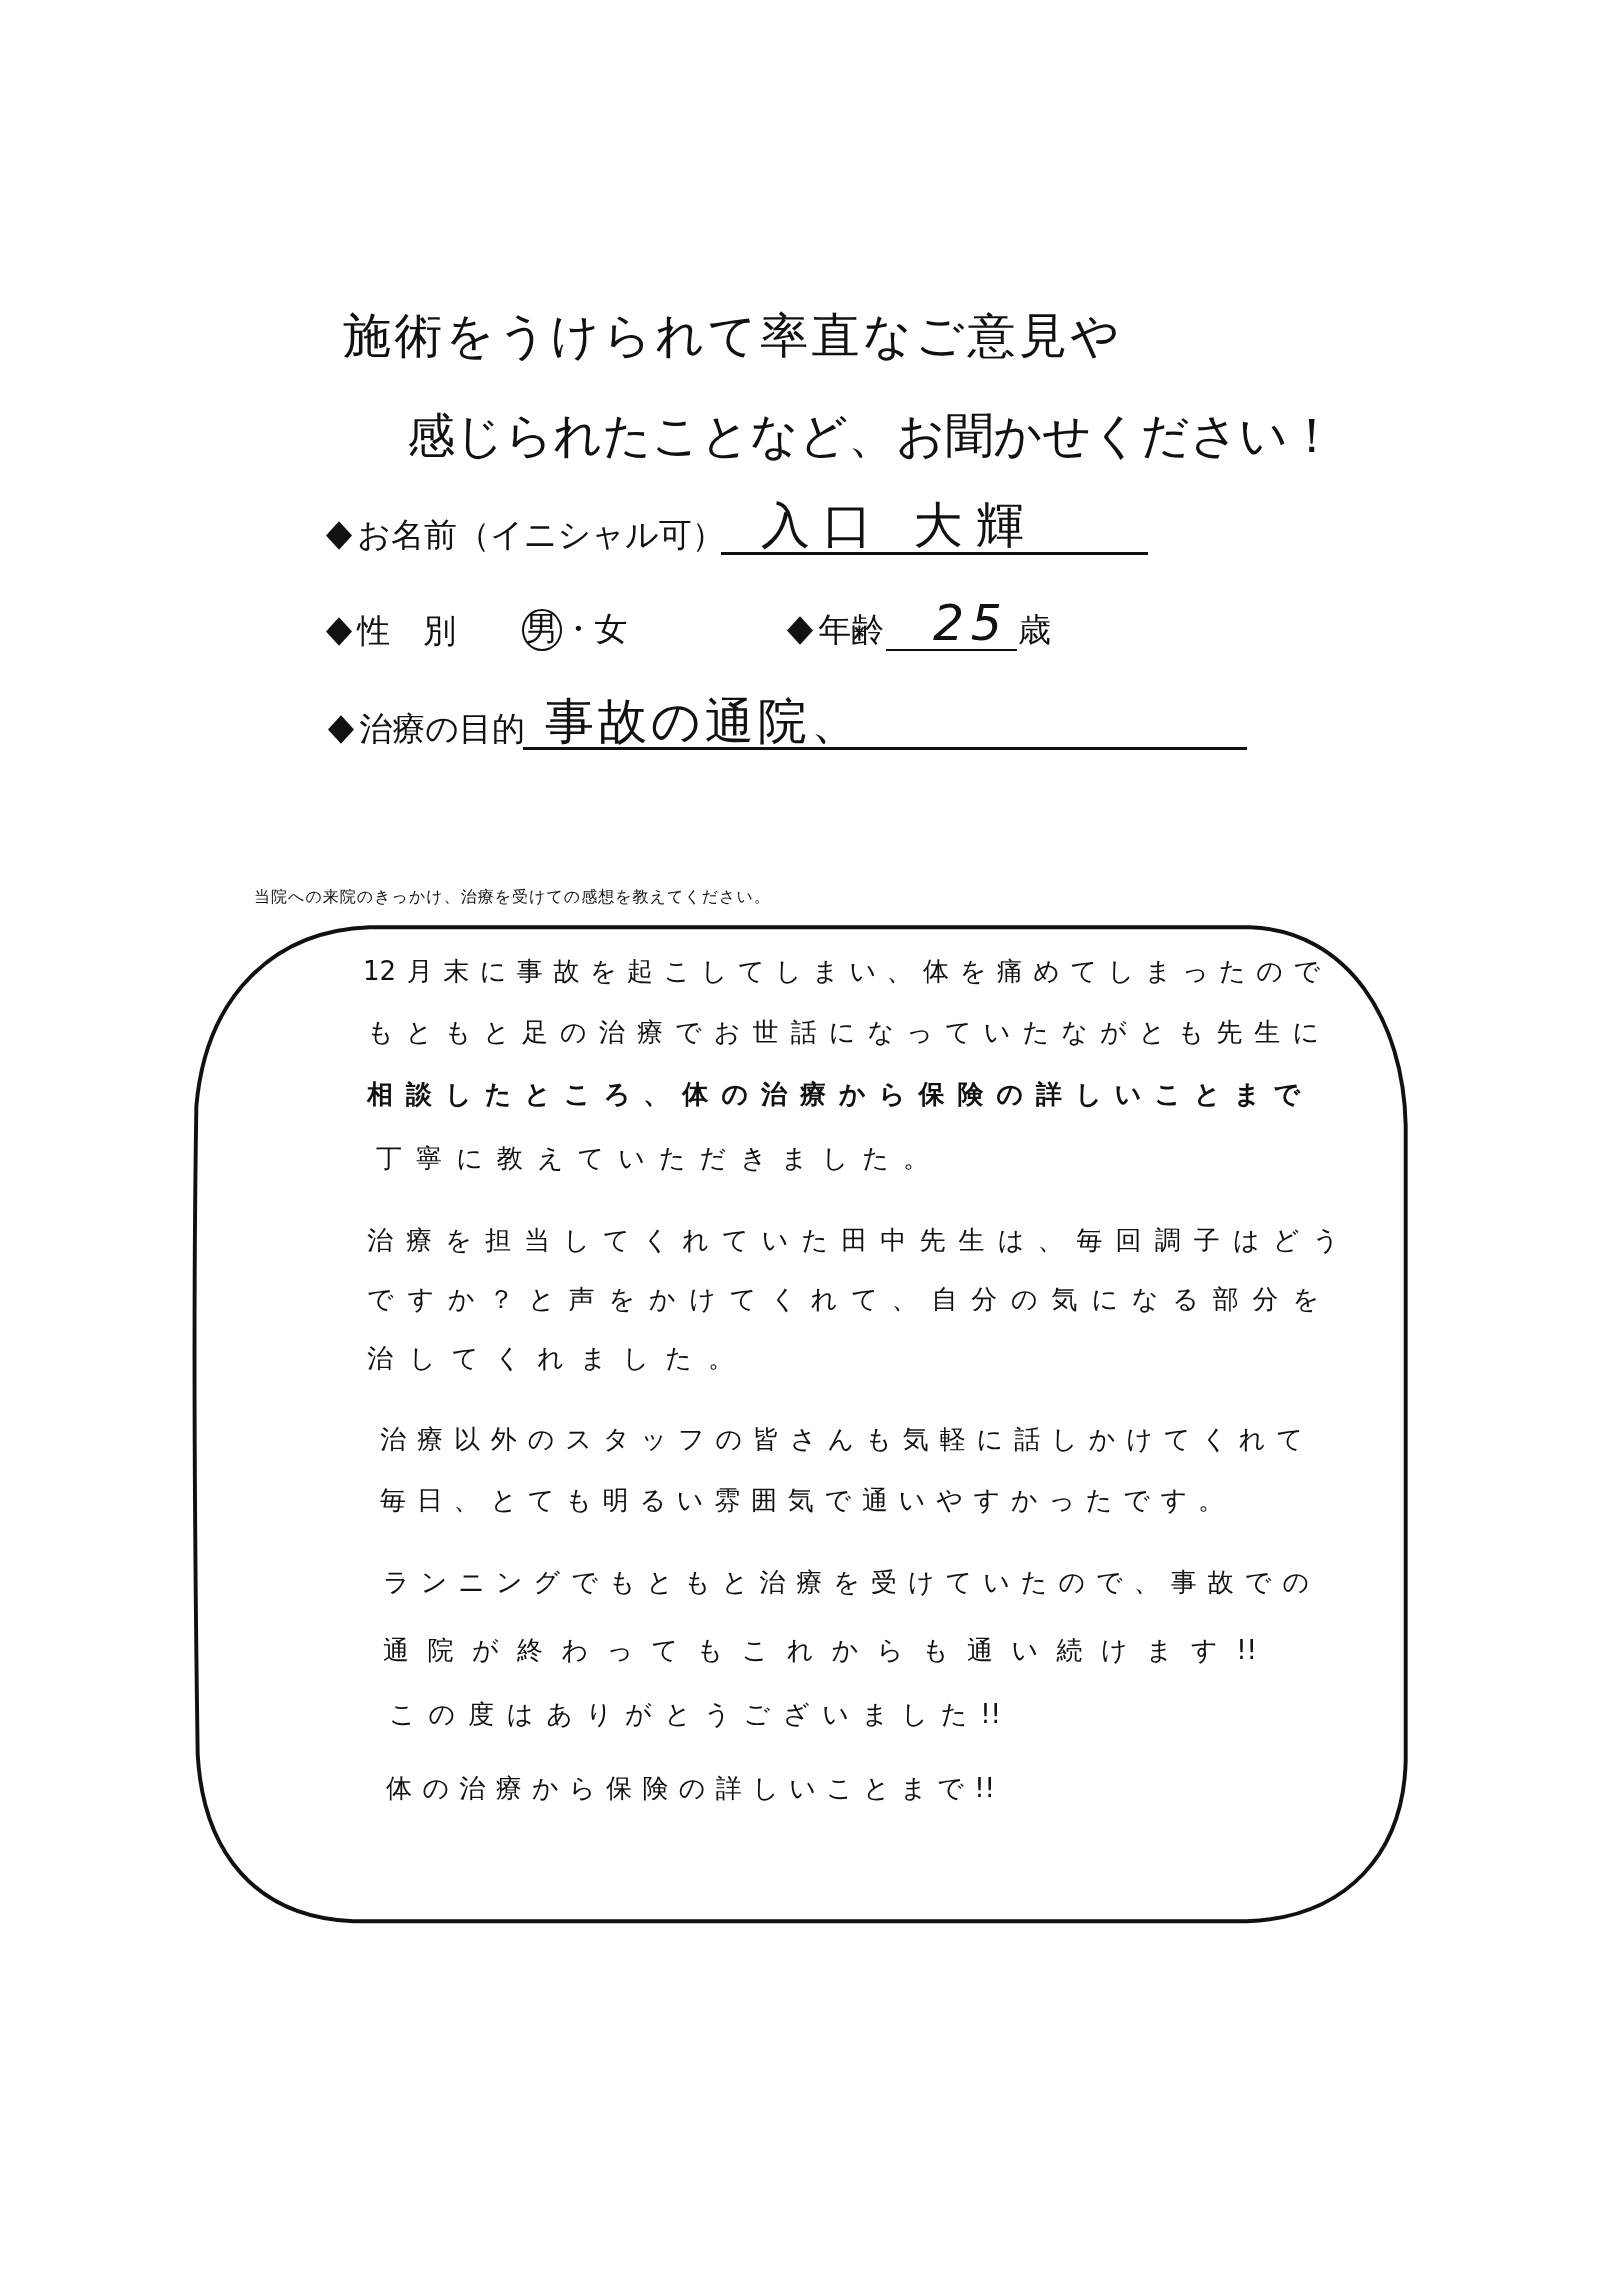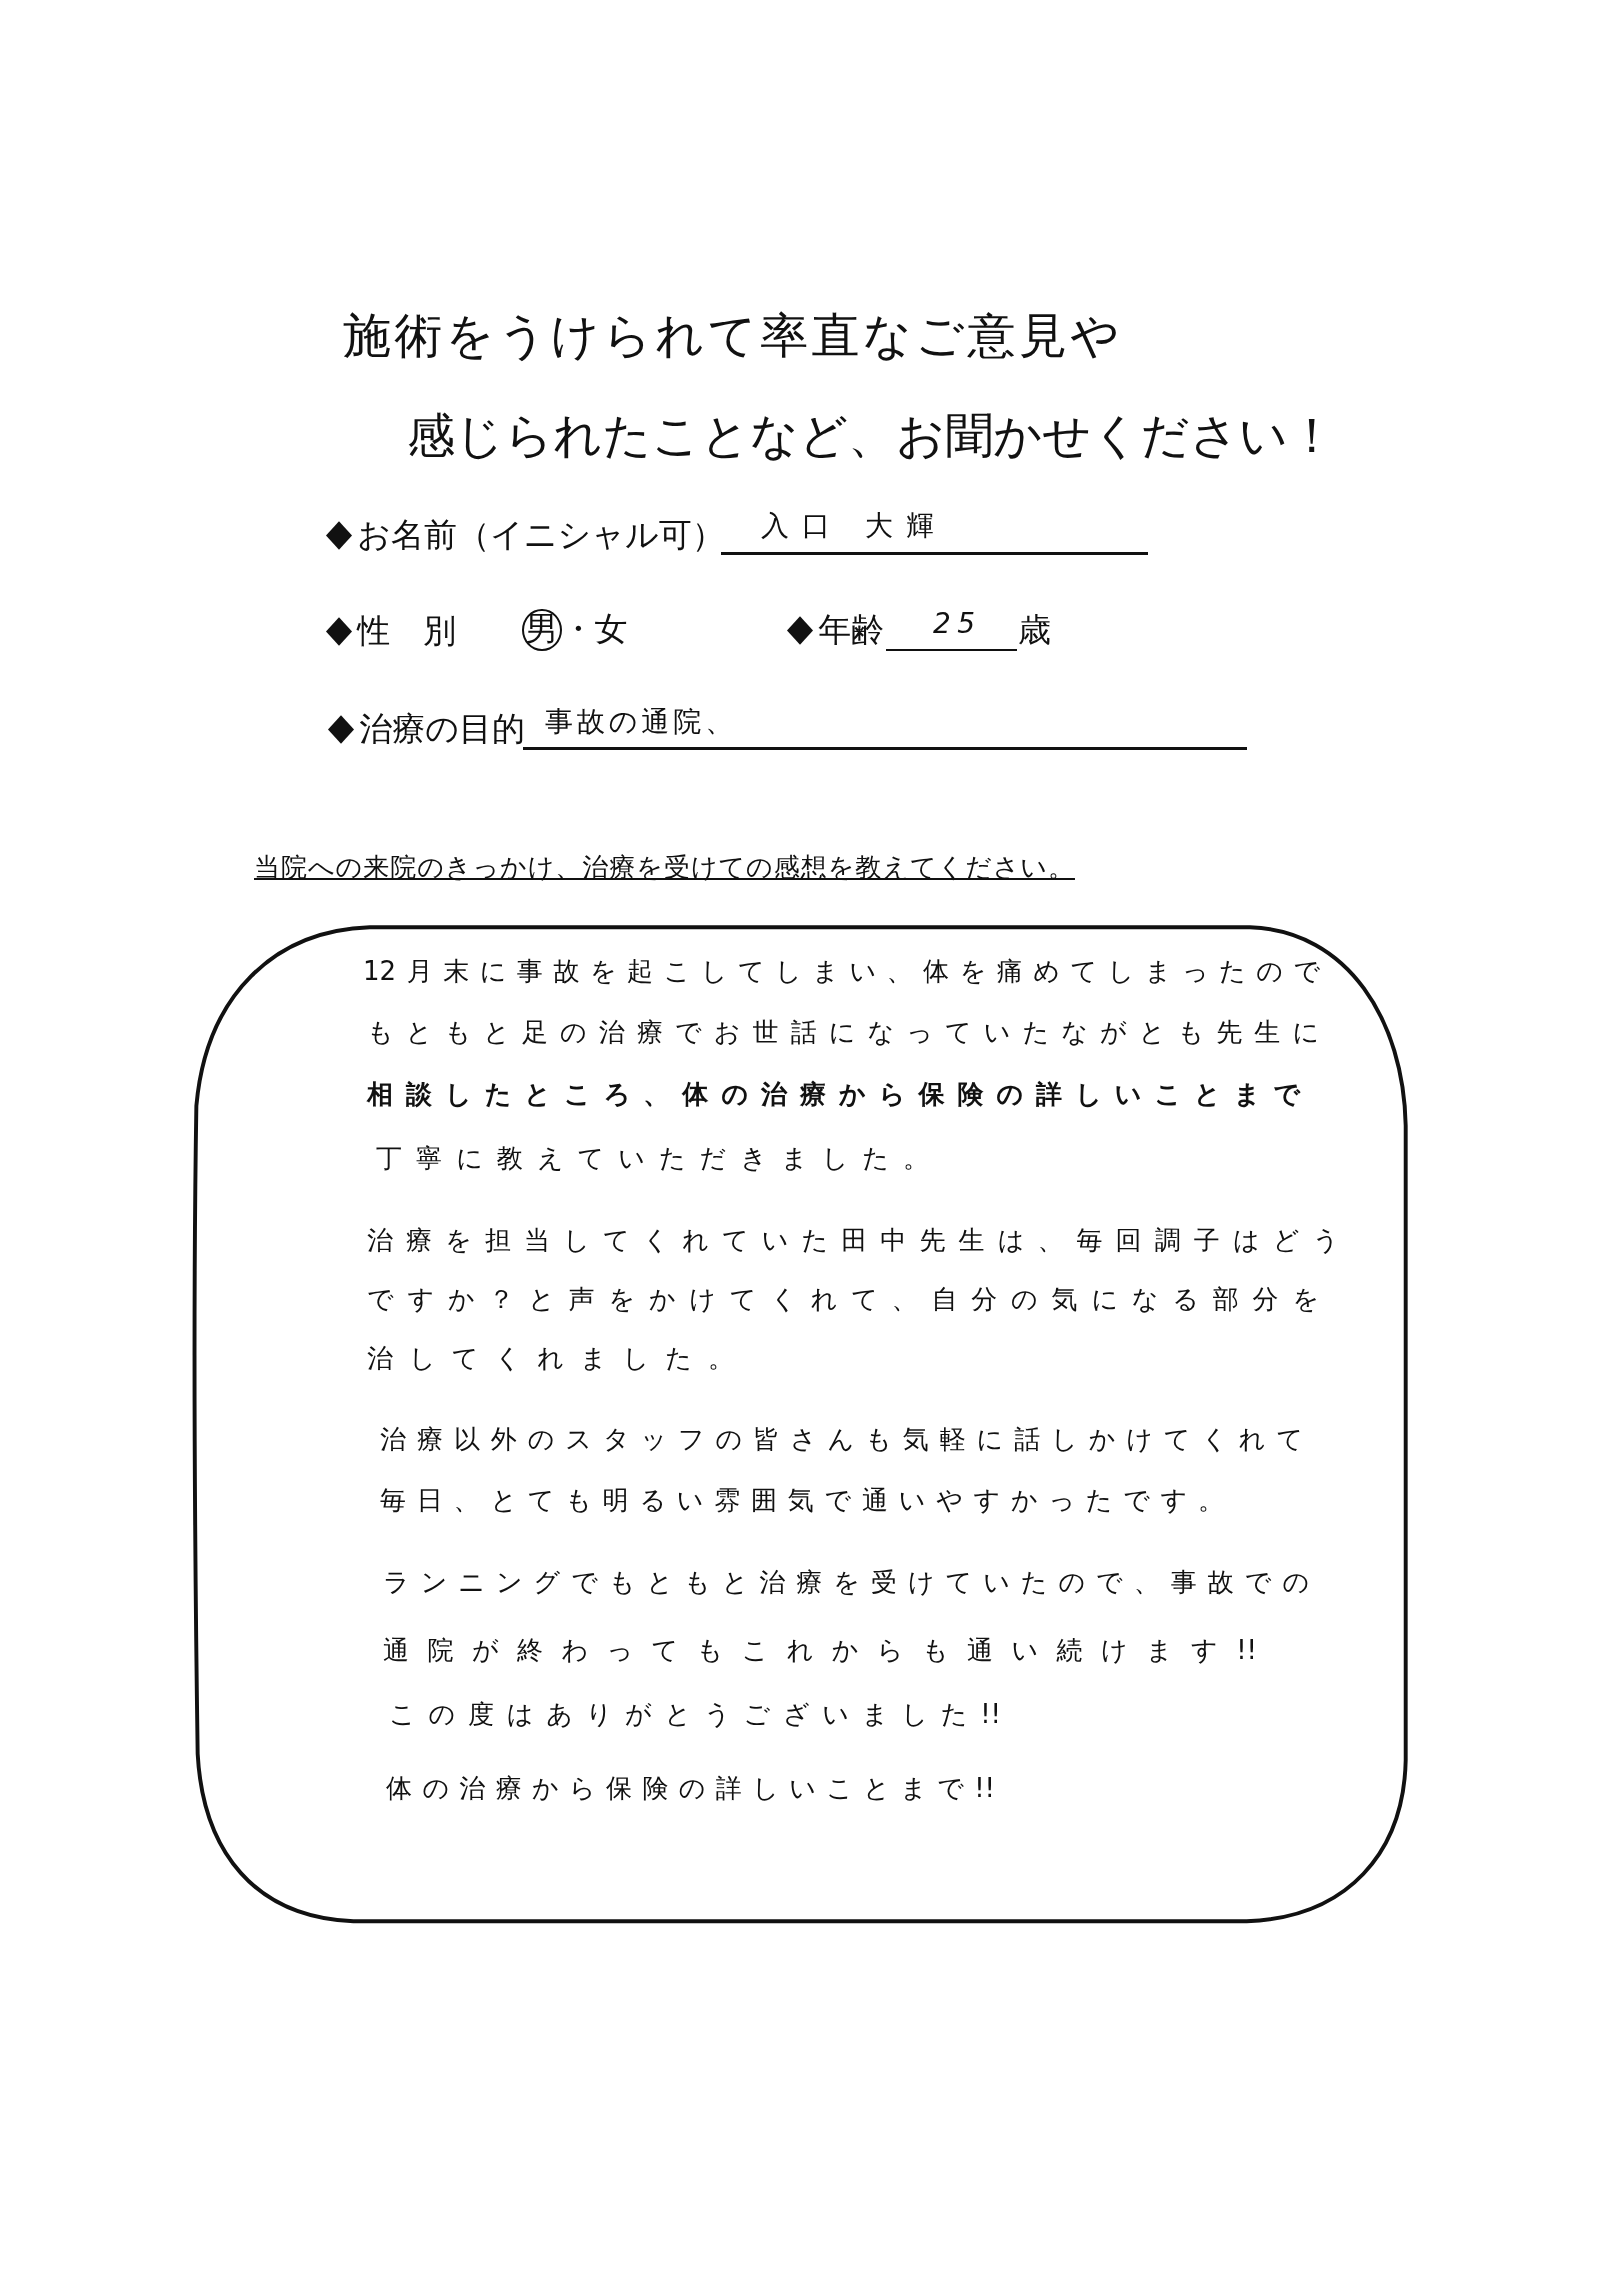--- a/index.html
+++ b/index.html
@@ -8,23 +8,23 @@
   .abs { position: absolute; white-space: nowrap; }
   .title { font-size: 48px; line-height: 52px; letter-spacing: 3.3px; }
   .title1 { left: 343px; top: 309px; }
   .title2 { left: 407px; top: 409px; letter-spacing: 0px; }
   .label { font-size: 33px; line-height: 37px; }
   .diamond { display: inline-block; width: 26px; height: 29px; vertical-align: -3.9px; margin-right: 5.2px; }
   .diamond svg { width: 26px; height: 29px; display: block; }
   .uline { position: absolute; height: 2.6px; background: #111111; }
   .hand { font-family: "DejaVu Sans", "Liberation Sans", sans-serif; font-size: 26px; line-height: 39px;
           position: absolute; text-align: justify; text-align-last: justify; white-space: nowrap; }
-  .handfield { font-family: "DejaVu Sans", "Liberation Sans", sans-serif; font-size: 28px; line-height: 46px; }
+  .handfield { font-family: "DejaVu Sans", "Liberation Sans", sans-serif; font-size: 49px; line-height: 46px; }
   .circled { display: inline-block; border: 2px solid #111; border-radius: 50% / 50%; padding: 1.3px 1.3px 3.9px 1.3px; line-height: 33px; }
-  .prompt { font-size: 26px; line-height: 30px; left: 254px; top: 852px; letter-spacing: 1px; text-decoration: underline; }
+  .prompt { font-size: 16px; line-height: 30px; left: 254px; top: 882px; letter-spacing: 1px; }
   #box { position: absolute; left: 0; top: 0; }
 </style>
 </head>
 <body>
 
 <div class="abs title title1">施術をうけられて率直なご意見や</div>
 <div class="abs title title2">感じられたことなど、お聞かせください！</div>
 
 <div class="abs label" style="left:326px; top:516px;">
   <span class="diamond"><svg viewBox="0 0 40 44">

